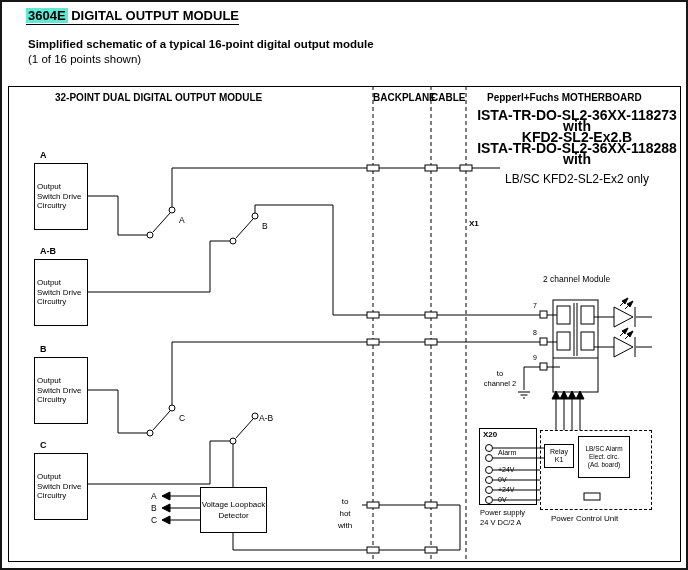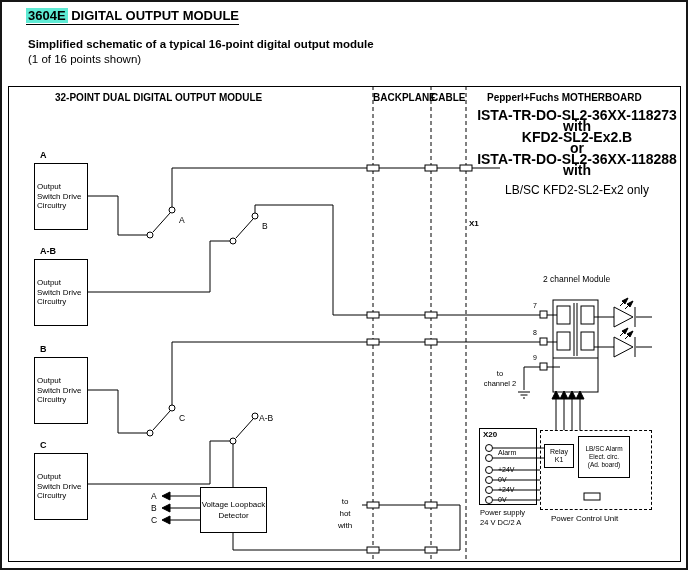--- a/index.html
+++ b/index.html
@@ -161,21 +161,20 @@
 
 <div class="abs colhdr" style="left:55px;width:220px">32-POINT DUAL DIGITAL OUTPUT MODULE</div>
 <div class="abs colhdr" style="left:373px;width:58px">BACKPLANE</div>
 <div class="abs colhdr" style="left:431px;width:35px">CABLE</div>
 <div class="abs colhdr" style="left:487px;width:190px">Pepperl+Fuchs MOTHERBOARD</div>
 
 <div class="abs mb-block">
   <div class="mb-line">ISTA-TR-DO-SL2-36XX-118273</div>
   <div class="mb-line">with</div>
   <div class="mb-line">KFD2-SL2-Ex2.B</div>
-  <div class="mb-line">or</div>
   <div class="mb-line">ISTA-TR-DO-SL2-36XX-118288</div>
   <div class="mb-line">with</div>
   <div class="mb-note">LB/SC KFD2-SL2-Ex2 only</div>
 </div>
 
 <div class="abs x1">X1</div>
 
 <div class="abs seclabel" style="left:40px;top:150px">A</div>
 <div class="abs box drivebox flexc" style="left:34px;top:163px">Output Switch Drive Circuitry</div>
 <div class="abs seclabel" style="left:40px;top:246px">A-B</div>

